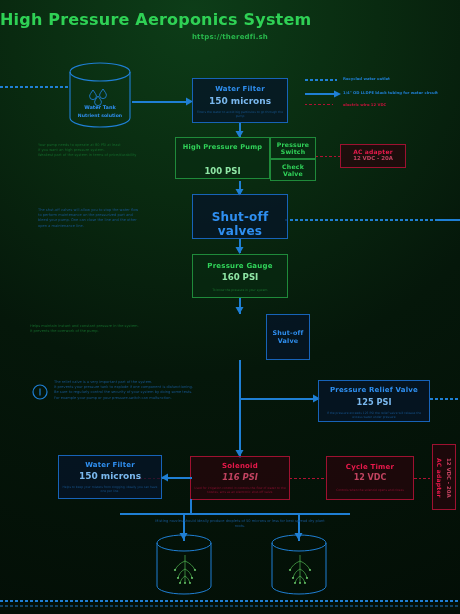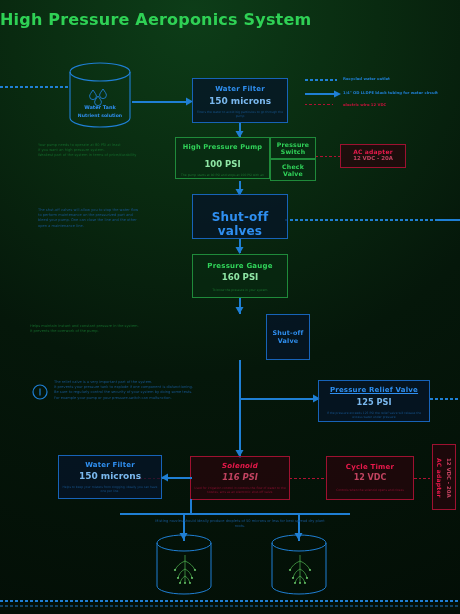--- a/index.html
+++ b/index.html
@@ -73,20 +73,21 @@
     position:absolute;writing-mode:vertical-rl;text-orientation:mixed;
     text-align:center;
   }
 </style>
 </head>
 <body>
 
 <div id="root">
 
   <div class="title">High Pressure Aeroponics System</div>
+  <div class="subtitle">https://theredfi.sh</div>
 
   <div class="abs" style="left:305px;top:79px;width:32px;">
     <div class="dash-b" style="width:32px;"></div>
   </div>
   <div class="legend-txt lg-b" style="left:343px;top:76px;">Recycled water outlet</div>
 
   <div class="abs" style="left:305px;top:90px;">
     <svg width="36" height="8" viewBox="0 0 36 8">
       <line x1="0" y1="4" x2="29" y2="4" stroke="#1f7fd4" stroke-width="2"></line>
       <polygon points="29,0.5 36,4 29,7.5" fill="#1f7fd4"></polygon>
@@ -136,21 +137,21 @@
   </div>
   <div class="line vl blue-line" style="left:239px;top:123px;height:14px;"></div>
   <div class="abs" style="left:235px;top:131px;">
     <svg width="9" height="8">
         <polygon points="0.5,0 8.5,0 4.5,7" fill="#1f7fd4"></polygon>
       </svg>
   </div>
 
   <div class="box g" style="left:175px;top:137px;width:95px;height:42px;">
     <div class="b-title" style="font-size:6.6px;margin-top:5px;">High Pressure Pump</div>
-    <div class="b-sub" style="font-size:8.5px;margin-top:8px;">100 PSI</div>
+    <div class="b-sub" style="font-size:8.5px;margin-top:15px;">100 PSI</div>
     <div class="b-note" style="margin-top:4px;">The pump starts at 80 PSI and stops at 100 PSI with an integrated pressure switch.</div>
   </div>
 
   <div class="box g" style="left:270px;top:137px;width:46px;height:22px;">
     <div class="b-title" style="font-size:6.2px;margin-top:3px;">Pressure</div>
     <div class="b-title" style="font-size:6.2px;">Switch</div>
   </div>
   <div class="box g" style="left:270px;top:159px;width:46px;height:22px;">
     <div class="b-title" style="font-size:6.2px;margin-top:3px;">Check</div>
     <div class="b-title" style="font-size:6.2px;">Valve</div>
@@ -200,33 +201,33 @@
 
   <div class="line vl blue-line" style="left:239px;top:360px;height:98px;"></div>
   <div class="line hl blue-line" style="left:239px;top:398px;width:80px;"></div>
   <div class="abs" style="left:313px;top:394px;">
     <svg width="8" height="9">
         <polygon points="0,0.5 7,4.5 0,8.5" fill="#1f7fd4"></polygon>
       </svg>
   </div>
 
   <div class="box b" style="left:318px;top:380px;width:112px;height:42px;">
-    <div class="b-title" style="font-size:7px;margin-top:5px;text-decoration:underline;">Pressure Relief Valve</div>
+    <div class="b-title" style="font-size:7px;margin-top:5px;">Pressure Relief Valve</div>
     <div class="b-sub" style="font-size:8.2px;margin-top:3px;">125 PSI</div>
     <div class="b-note" style="margin-top:4px;">If the pressure exceeds 125 PSI the relief valve will release the excess water under pressure</div>
   </div>
 
   <div class="abs" style="left:235px;top:450px;">
     <svg width="9" height="8">
         <polygon points="0.5,0 8.5,0 4.5,7" fill="#1f7fd4"></polygon>
       </svg>
   </div>
 
   <div class="box r" style="left:190px;top:456px;width:100px;height:44px;">
-    <div class="b-title" style="font-size:7px;margin-top:5px;font-style:italic;">Solenoid</div>
+    <div class="b-title" style="font-size:7px;margin-top:5px;">Solenoid</div>
     <div class="b-sub" style="font-size:8.4px;margin-top:2px;font-style:italic;">116 PSI</div>
     <div class="b-note" style="margin-top:4px;">Used for irrigation control. It controls the flow of water to the nozzles, acts as an electronic shut-off valve.</div>
   </div>
 
   <div class="line dash-r" style="left:290px;top:478px;width:36px;"></div>
   <div class="line dash-r" style="left:135px;top:478px;width:56px;"></div>
 
   <div class="box r" style="left:326px;top:456px;width:88px;height:44px;">
     <div class="b-title" style="font-size:7px;margin-top:6px;">Cycle Timer</div>
     <div class="b-sub" style="font-size:8px;margin-top:2px;">12 VDC</div>

